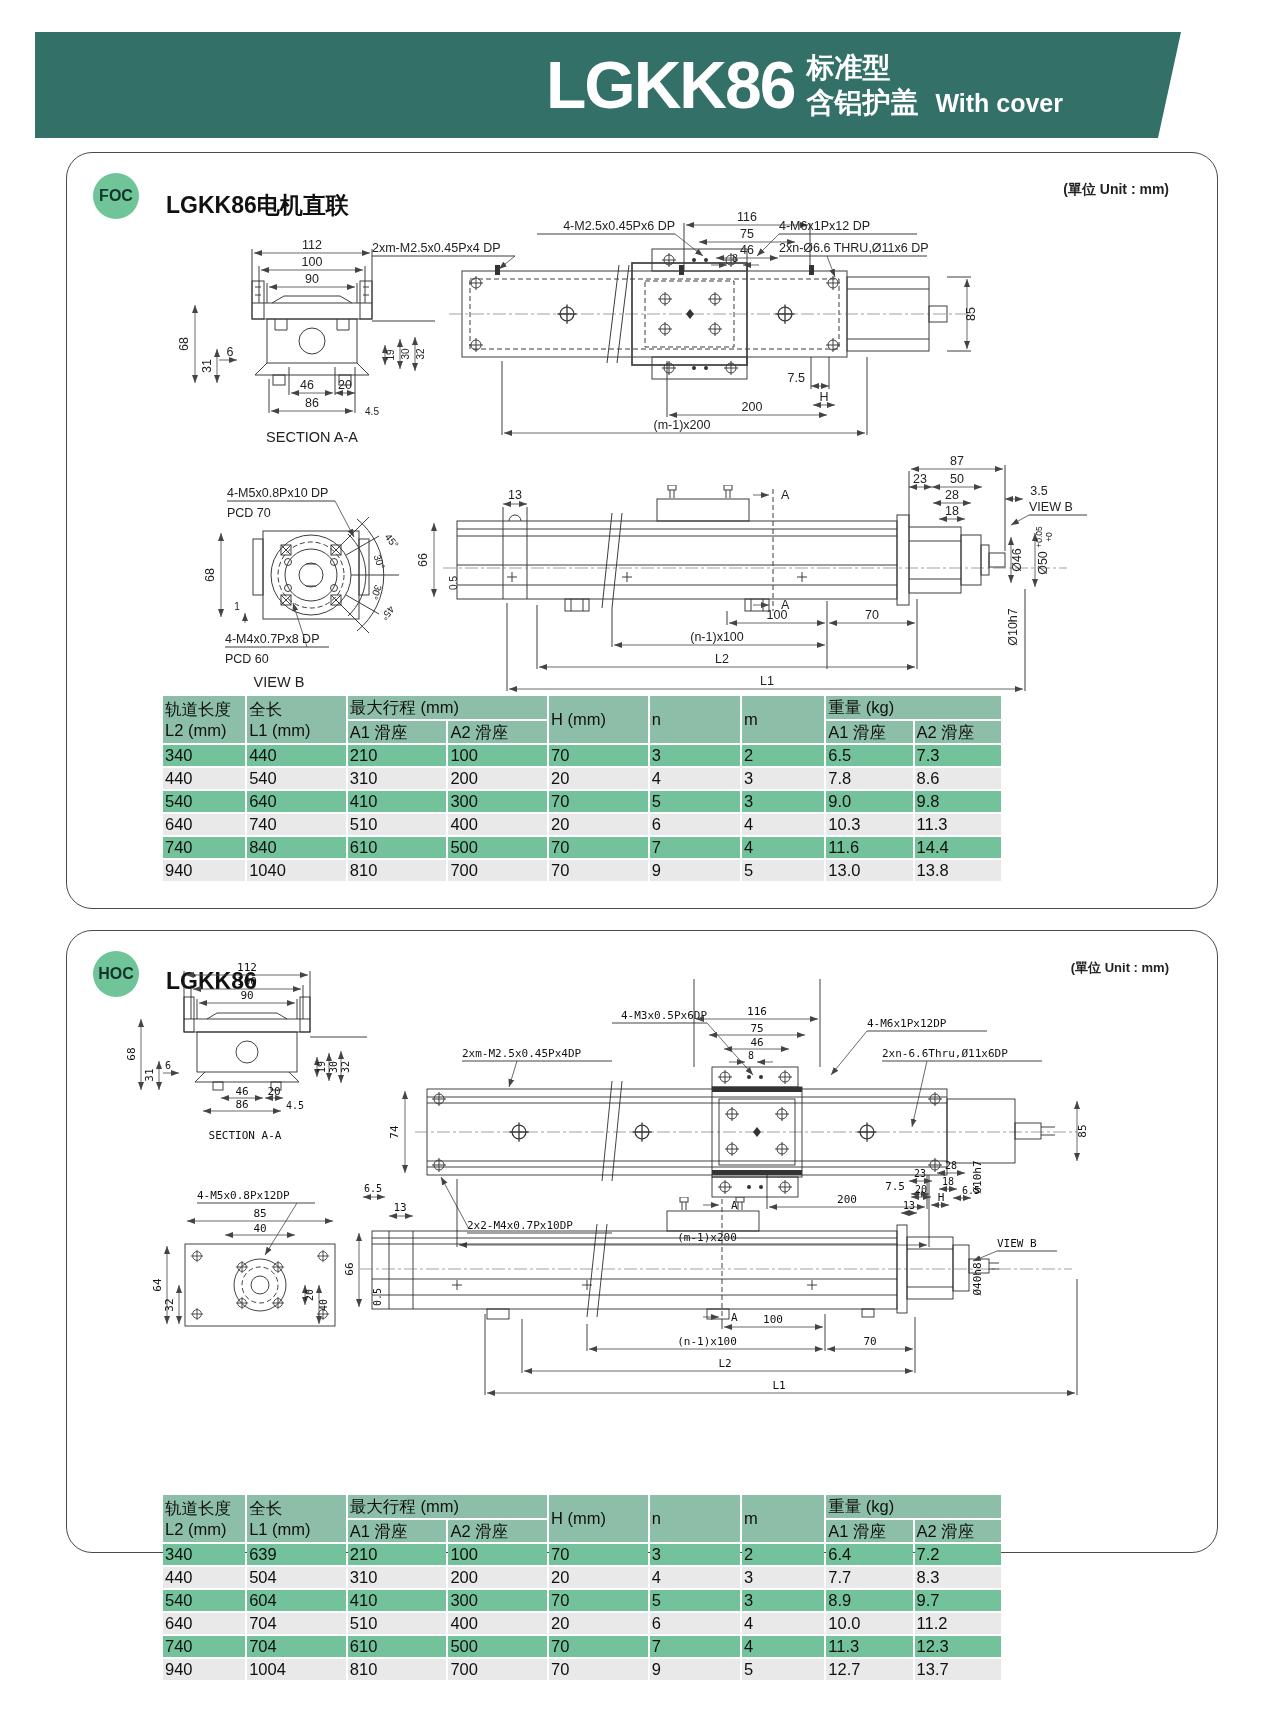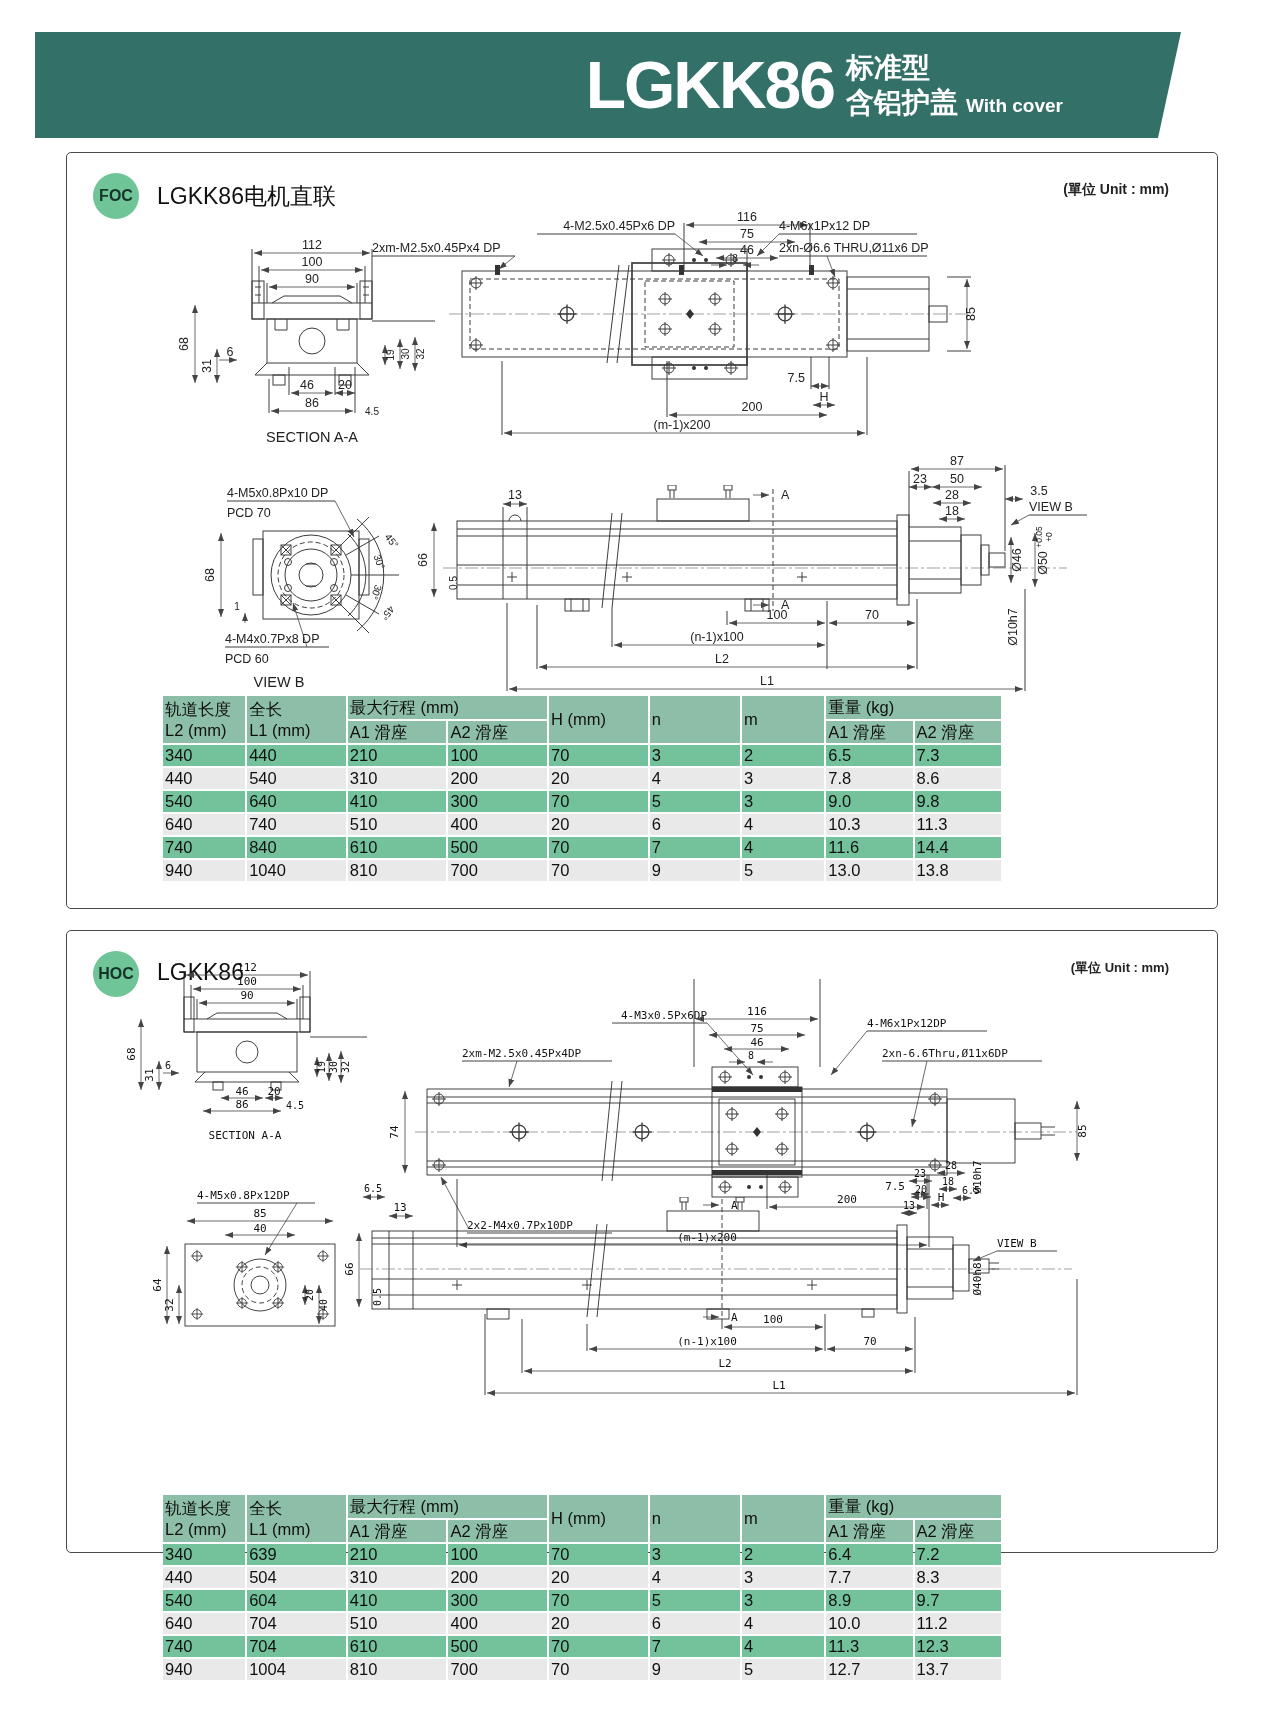--- a/index.html
+++ b/index.html
@@ -6,31 +6,31 @@
   body{width:1284px;height:1724px;background:#ffffff;position:relative;
        font-family:"Liberation Sans",sans-serif;color:#111;overflow:hidden}
 
   
   .banner{position:absolute;left:35px;top:32px;width:1146px;height:106px;background:#337068;
           clip-path:polygon(0 0,1146px 0,1123px 106px,0 106px);
           display:flex;align-items:center;justify-content:flex-end;
           padding-right:118px;box-sizing:border-box;color:#fff}
   .banner .model{font-size:66px;font-weight:700;letter-spacing:-2px;line-height:1}
   .banner .sub{margin-left:12px;font-weight:700;font-size:28px;line-height:1.25;white-space:nowrap}
-  .banner .sub .en{font-size:19px;margin-left:8px}
+  .banner .sub .en{font-size:25px;margin-left:17px}
 
   
-  .card{position:absolute;left:66px;width:1152px;border:1.6px solid #4a4a4a;border-radius:5px;
+  .card{position:absolute;left:66px;width:1152px;border:1.6px solid #4a4a4a;border-radius:26px;
         background:#fff;box-sizing:border-box}
   .card1{top:152px;height:757px}
   .card2{top:930px;height:623px}
   .badge{position:absolute;left:26px;top:20px;width:46px;height:46px;border-radius:50%;
          background:#6fc498;display:flex;align-items:center;justify-content:center;
          font-size:16px;font-weight:700;color:#15342a}
-  .card h2{position:absolute;left:88px;top:26px;margin:2px;font-size:23px;font-weight:400;color:#111}
+  .card h2{position:absolute;left:88px;top:26px;margin:11px;font-size:23px;font-weight:700;color:#111}
   .unit{position:absolute;right:48px;top:28px;font-size:14px;font-weight:700;color:#222}
   .card2 .unit{font-size:13px}
 
   
   svg.draw{position:absolute;left:0}
   .d1{top:0}
   .d2{top:18px}
   .draw text{font-family:"Liberation Sans",sans-serif;font-size:12.5px;fill:#222;text-anchor:middle}
   .d2 text{font-family:"DejaVu Sans Mono",monospace;font-size:11px;fill:#111}
   .draw text.big{font-size:14.5px}

